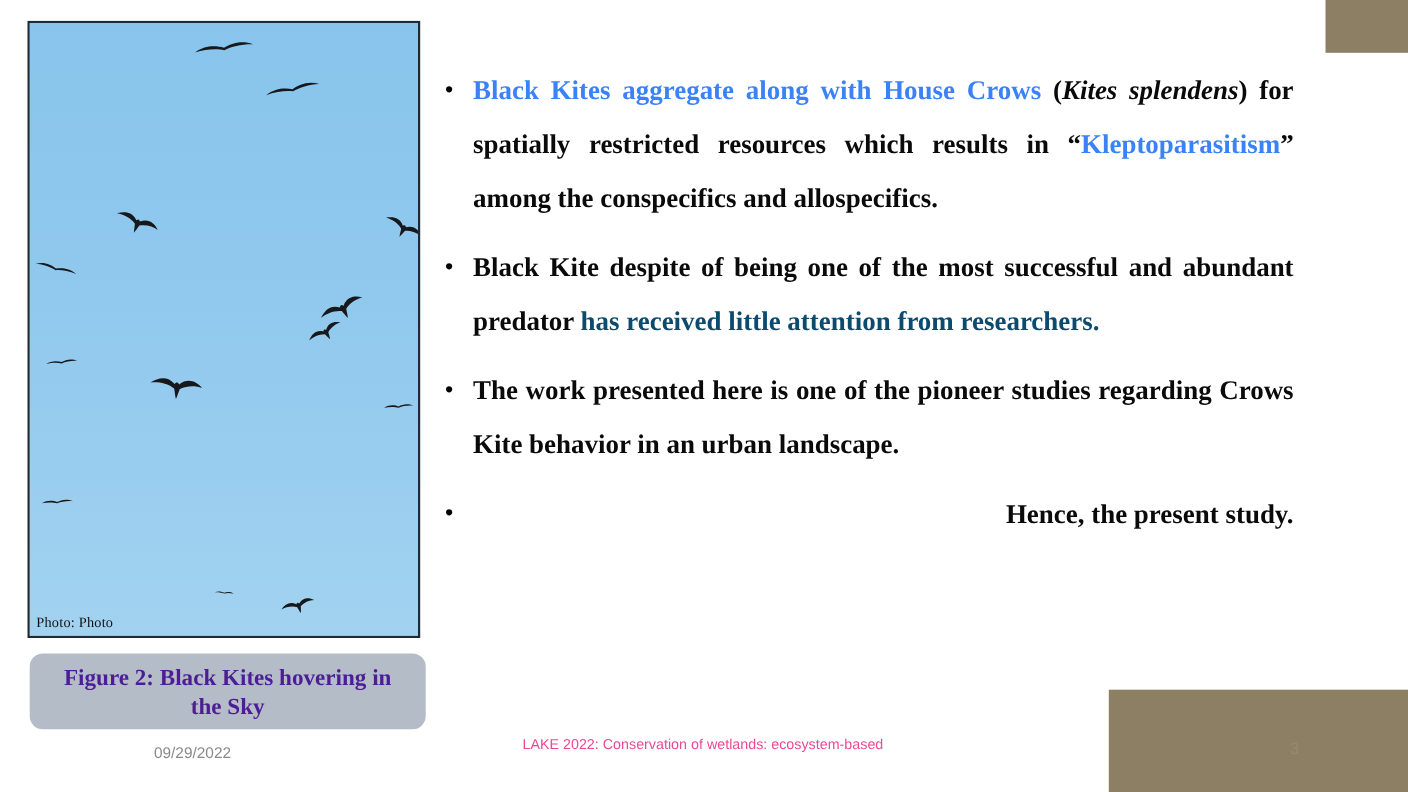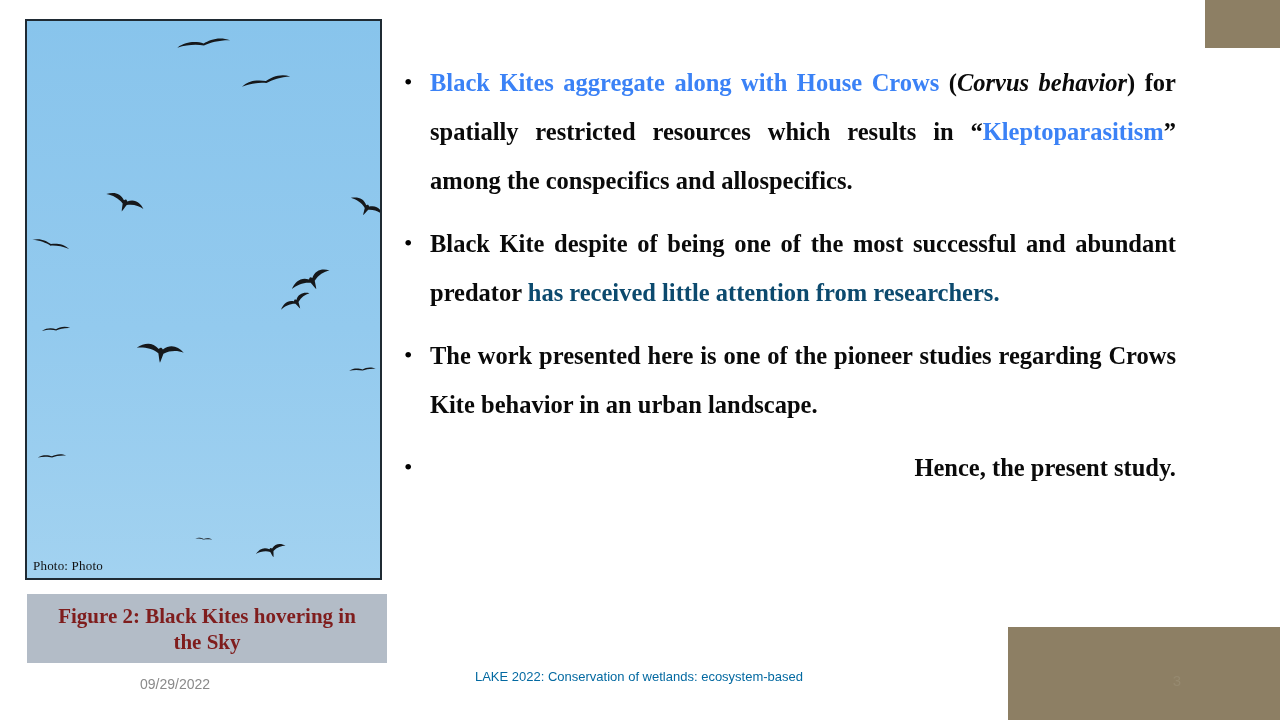--- a/index.html
+++ b/index.html
@@ -75,30 +75,30 @@
 
   
   #figure-caption {
     position: absolute;
     left: 27px;
     top: 594px;
     width: 360px;
     height: 69px;
     box-sizing: border-box;
     background: #b3bcc7;
-    border-radius: 0;
+    border-radius: 12px;
     display: flex;
     align-items: center;
     justify-content: center;
     text-align: center;
     font-family: "Liberation Serif", serif;
     font-weight: bold;
     font-size: 21px;
     line-height: 26px;
-    color: #7f1d1d;
+    color: #4c1d95;
     padding: 0 16px;
   }
 
   
   #content-body {
     position: absolute;
     left: 404px;
     top: 58px;
     width: 772px;
   }
@@ -148,21 +148,21 @@
   }
   #footer-conference {
     position: absolute;
     left: 404px;
     top: 668px;
     width: 470px;
     text-align: center;
     font-family: "Liberation Sans", sans-serif;
     font-size: 13px;
     line-height: 18px;
-    color: #0369a1;
+    color: #ec4899;
   }
 </style>
 </head>
 <body>
 
 <div id="deco-top-right" class="deco-block"></div>
 
 <div id="deco-bottom-right" class="deco-block"></div>
 
 <div class="slide-number">3</div>
@@ -232,21 +232,21 @@
   <div class="photo-credit">Photo: Photo</div>
 </div>
 
 <div id="figure-caption">Figure 2: Black Kites hovering in the Sky</div>
 
 <div id="content-body">
 
   <div class="bullet-item">
     <div class="bullet-marker">•</div>
     <div class="bullet-text">
-      <span class="t-green">Black Kites aggregate along with House Crows </span><span>(</span><span class="t-italic">Corvus behavior</span><span>) for spatially restricted resources which results in “</span><span class="t-green">Kleptoparasitism</span><span>” among the conspecifics and allospecifics.</span>
+      <span class="t-green">Black Kites aggregate along with House Crows </span><span>(</span><span class="t-italic">Kites splendens</span><span>) for spatially restricted resources which results in “</span><span class="t-green">Kleptoparasitism</span><span>” among the conspecifics and allospecifics.</span>
     </div>
   </div>
 
   <div class="bullet-item">
     <div class="bullet-marker">•</div>
     <div class="bullet-text">
       <span>Black Kite despite of being one of the most successful and abundant predator </span><span class="t-blue">has received little attention from researchers.</span>
     </div>
   </div>
 

